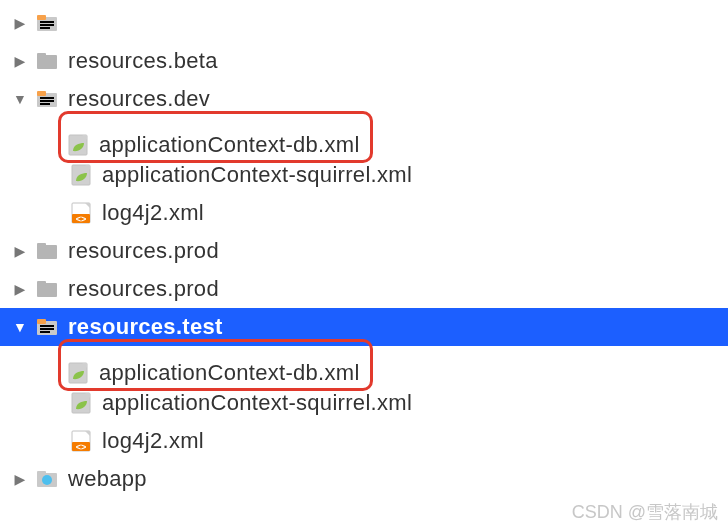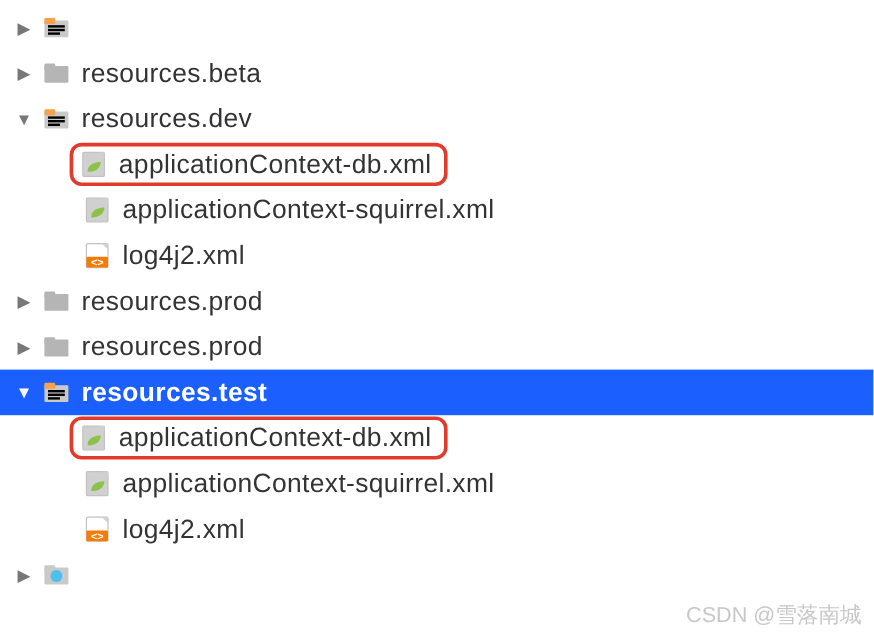--- a/index.html
+++ b/index.html
@@ -51,21 +51,21 @@
     .file-spring svg .corner { fill: #d0d0d0; }
     .file-spring svg .leaf { fill: #8bc34a; }
     .file-xml svg .corner { fill: #d0d0d0; }
     .file-xml svg .bar { fill: #f57c00; }
     .file-xml svg .tag { fill: #fff; }
     .circled {
       display: inline-flex;
       align-items: flex-end;
       border: 3px solid #e23a2d;
       border-radius: 10px;
-      padding: 2px 10px 2px 4px;
+      padding: 18px 10px 2px 4px;
       margin-left: -4px;
     }
     .label { letter-spacing: 0.3px; }
     .bold { font-weight: 600; text-align: center; }
     .watermark {
       position: absolute;
       bottom: 6px;
       right: 10px;
       font-size: 18px;
       color: #c7c7c7;
@@ -237,17 +237,18 @@
   <div class="tree-row">
     <span class="indent" style="width:0px"></span>
     <span class="arrow">▶</span>
     <span class="icon folder-dot">
       <svg viewBox="0 0 24 24" width="24" height="24">
           <rect x="2" y="6" width="20" height="14" rx="1" fill="#c9c9c9"></rect>
           <rect x="2" y="4" width="9" height="5" rx="1" fill="#c9c9c9"></rect>
           <circle class="dot" cx="12" cy="13" r="5"></circle>
         </svg>
     </span>
+    <span class="label">webapp</span>
   </div>
 
 </div>
 
 <div class="watermark">CSDN @雪落南城</div>
 
 </body></html>

